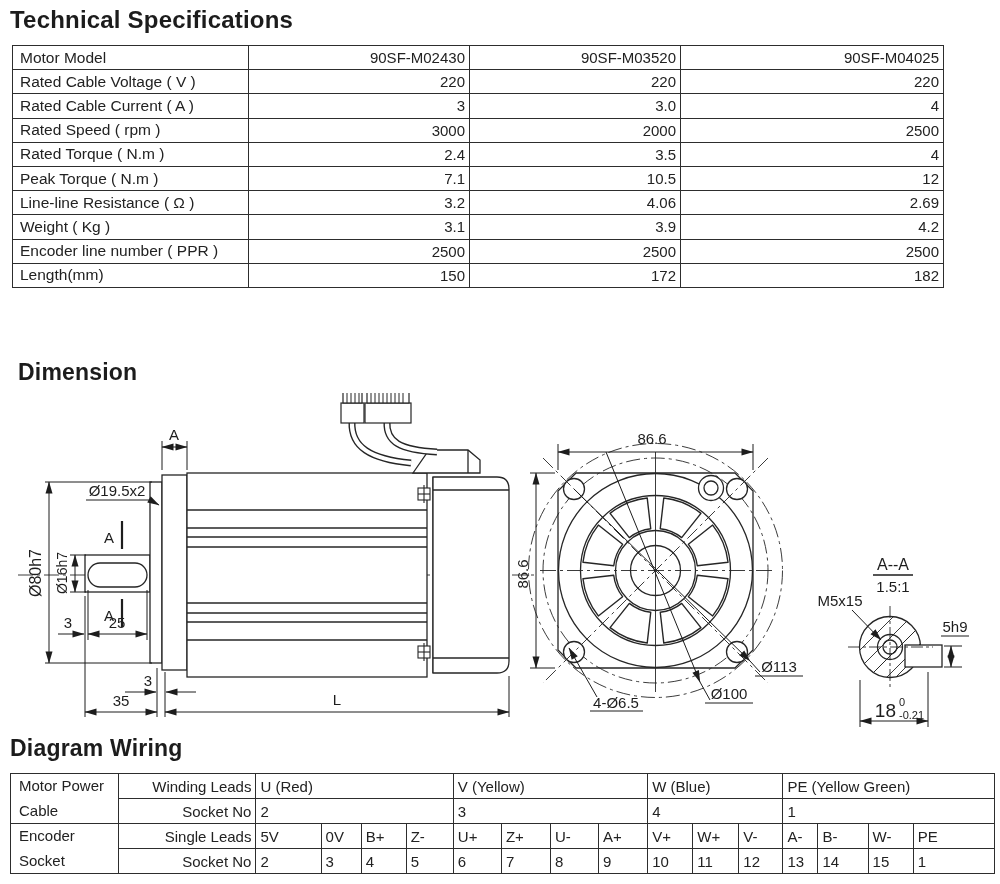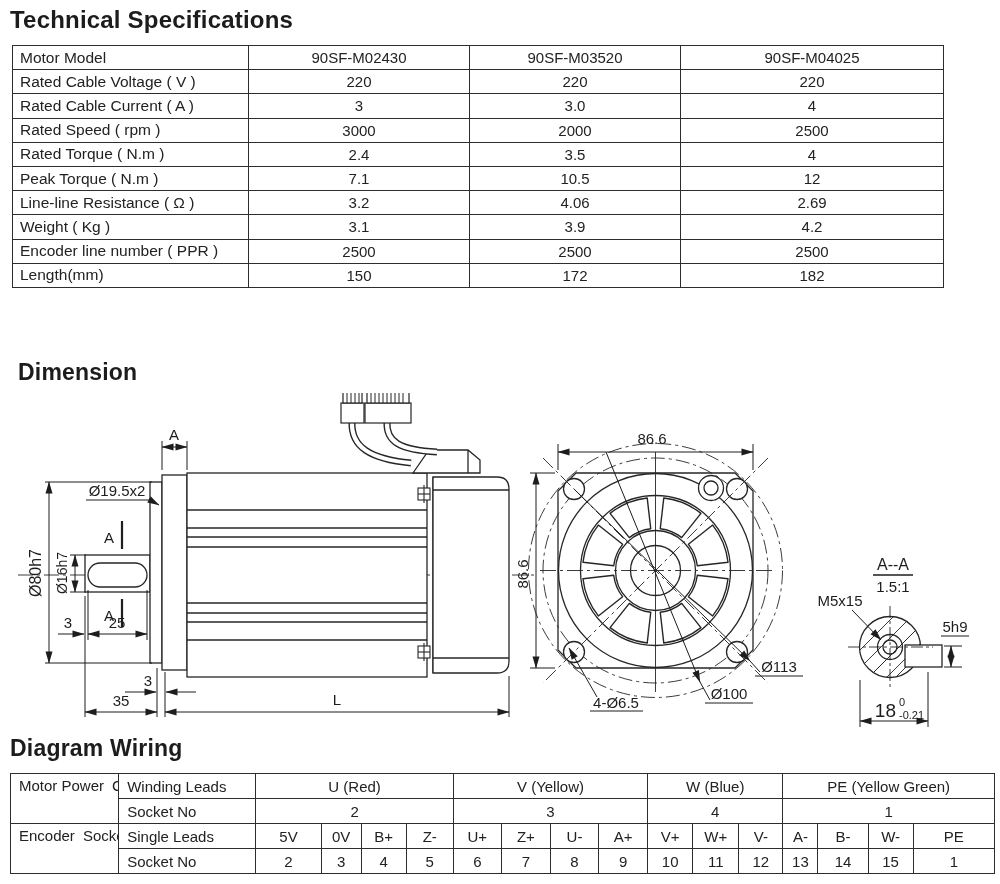--- a/index.html
+++ b/index.html
@@ -8,29 +8,29 @@
   .sec-title{position:absolute;left:10px;font-size:24px;font-weight:700;color:#1c1c1c;letter-spacing:.2px;}
   #spec-title{top:6px;}
   #dim-title{top:359px;font-size:23px;margin-left:8px;}
   #wiring-title{top:735px;font-size:23px;}
 
   table{border-collapse:collapse;table-layout:fixed;background:#fff;}
   td{border:1.6px solid #2d2d2d;font-size:15px;color:#222;padding:0 4px;
      white-space:nowrap;overflow:hidden;}
 
   #spec-table{position:absolute;left:12px;top:45px;width:931px;border-radius:6px;}
-  #spec-table td{height:23.2px;text-align:center;}
+  #spec-table td{height:23.2px;text-align:right;}
   #spec-table td.label-cell{text-align:left;padding-left:7px;font-size:15.5px;}
 
   #wiring-table{position:absolute;left:10px;top:773px;width:985px;}
-  #wiring-table td{height:23.1px;text-align:center;}
+  #wiring-table td{height:23.1px;text-align:left;}
   #wiring-table td.group-cell{text-align:left;padding:0;}
   #wiring-table td.group-cell .gline{padding-left:8px;line-height:24px;}
-  #wiring-table td.group-cell .gwrap{display:flex;flex-direction:row;justify-content:space-between;height:49px;}
-  #wiring-table td.rowlabel-cell{text-align:left;padding-left:8px;}
+  #wiring-table td.group-cell .gwrap{display:flex;flex-direction:column;justify-content:space-between;height:49px;}
+  #wiring-table td.rowlabel-cell{text-align:right;padding-left:8px;}
 
   svg text{font-family:"Liberation Sans", sans-serif;fill:#1d1d1d;}
 </style>
 </head>
 <body>
 
 <div class="page">
 
   <div class="sec-title" id="spec-title">Technical Specifications</div>
 

